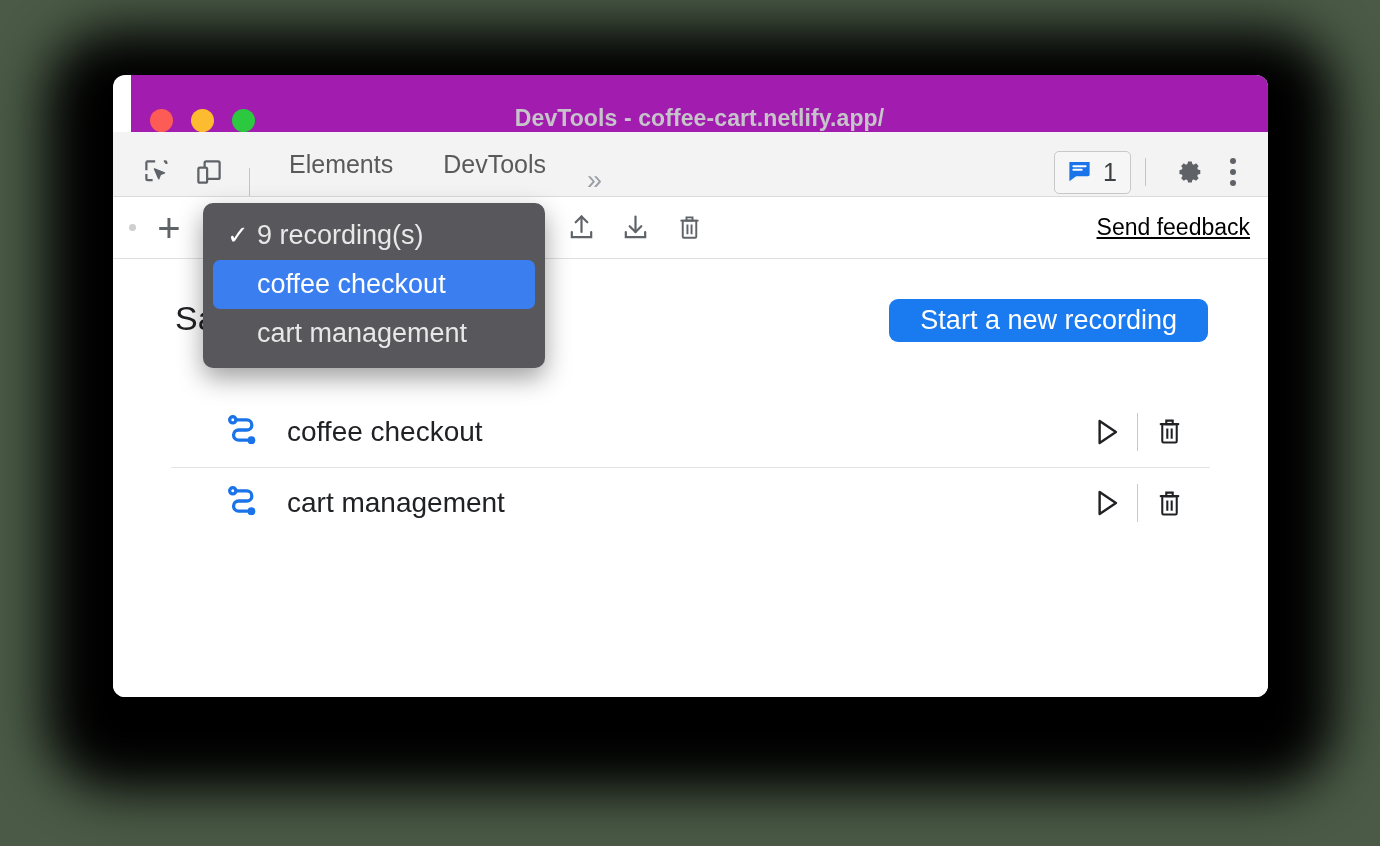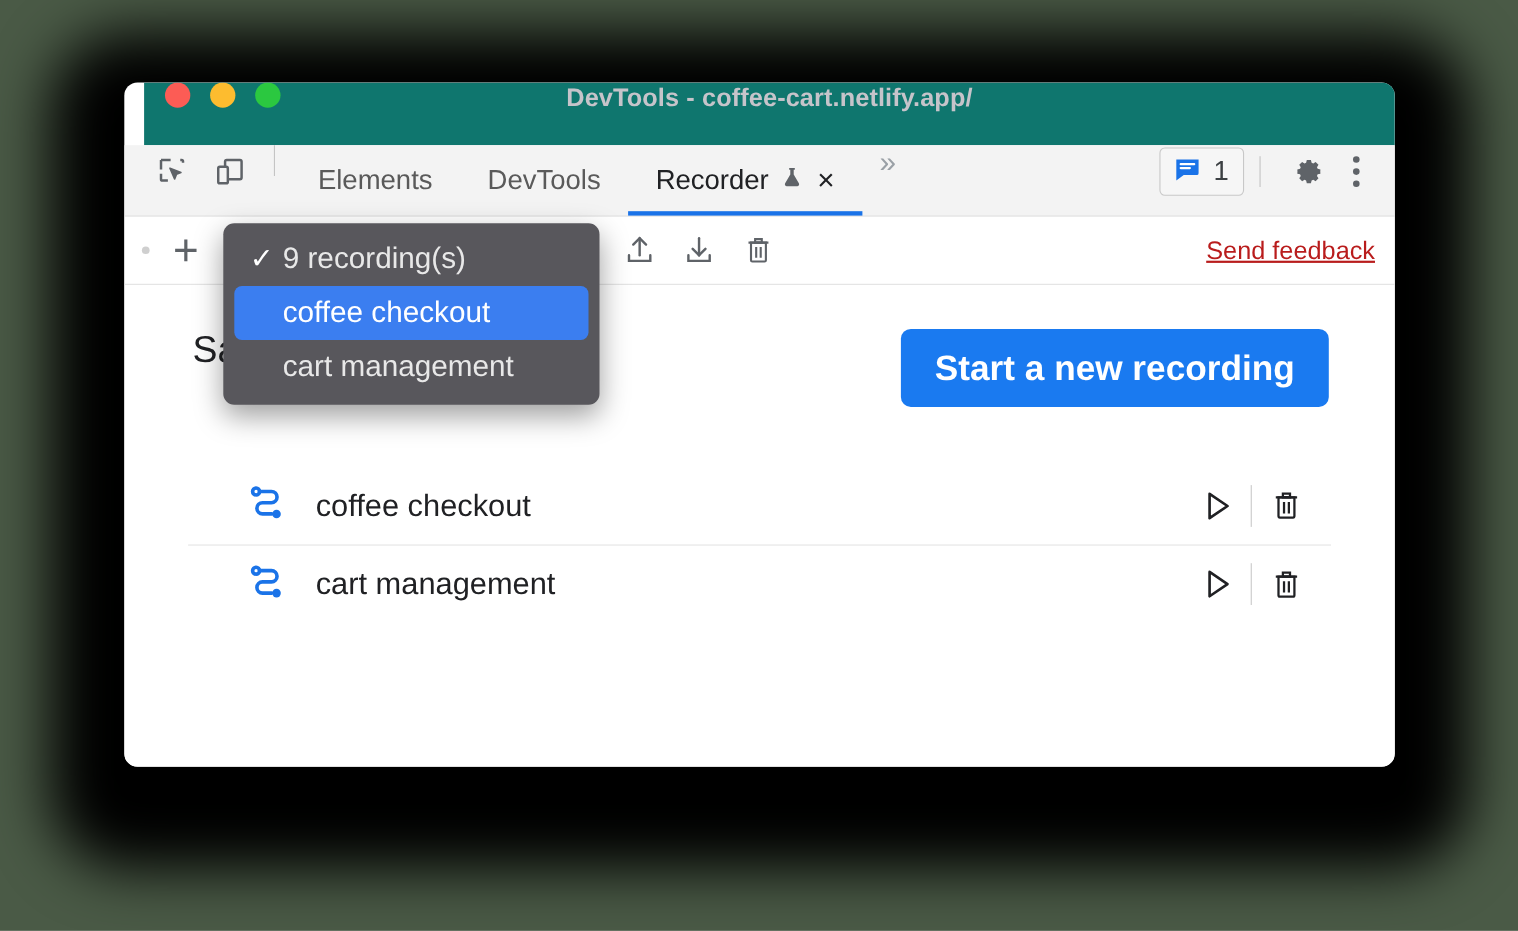--- a/index.html
+++ b/index.html
@@ -31,23 +31,23 @@
     width: 1155px; height: 622px;
     border-radius: 12px;
     background: #fff;
     overflow: hidden;
   }
 
   
   .titlebar {
     position: relative;
     height: 57px;
-    background: #0f766e;
+    background: #a21caf;
     display: flex;
-    align-items: flex-start;
+    align-items: flex-end;
     margin-left: 18px;
   }
   .lights { display: flex; gap: 18px; margin-left: 19px; }
   .light { width: 23px; height: 23px; border-radius: 50%; }
   .light.red    { background: #fc5c55; }
   .light.yellow { background: #fdbc2f; }
   .light.green  { background: #2bc840; }
   .title-text {
     position: absolute;
     left: 0; right: 0;
@@ -57,21 +57,21 @@
     font-weight: bold;
     letter-spacing: 0.1px;
   }
 
   
   .tabbar {
     position: relative;
     height: 65px;
     background: #f3f3f3;
     display: flex;
-    align-items: flex-start;
+    align-items: flex-end;
     border-bottom: 1px solid #dadada;
   }
   .tb-icon {
     width: 52px; height: 48px;
     display: flex; align-items: center; justify-content: center;
     color: #5f6368;
   }
   .tb-icon:first-child { margin-left: 18px; }
   .vsep {
     width: 1px; height: 28px;
@@ -151,21 +151,21 @@
   }
   .rec-sel {
     display: flex; align-items: center;
     height: 46px;
     min-width: 300px;
   }
   .send-feedback {
     margin-left: auto;
     margin-right: 18px;
     font-size: 23px;
-    color: #b91c1c;
+    color: #000000;
     text-decoration: underline;
   }
 
   
   .panel {
     position: relative;
     height: calc(622px - 57px - 65px - 62px);
     background: #fff;
     padding: 0 58px;
   }
@@ -176,25 +176,25 @@
   }
   .saved-title {
     font-size: 34px;
     color: #202124;
     font-weight: normal;
     padding-left: 4px;
   }
   .start-btn {
     background: #1a7af0;
     color: #fff;
-    font-size: 32px;
-    font-weight: bold;
+    font-size: 27px;
+    font-weight: normal;
     border: none;
     border-radius: 9px;
-    padding: 17px 31px;
+    padding: 6px 31px;
     cursor: pointer;
     font-family: "Liberation Sans", sans-serif;
     margin-right: 2px;
   }
 
   .rec-list { margin-top: 54px; }
   .rec-row {
     display: flex; align-items: center;
     height: 71px;
     padding: 0 10px 0 54px;
@@ -281,29 +281,20 @@
       <div class="vsep"></div>
 
       <div class="tab">
         <span>Elements</span>
       </div>
 
       <div class="tab">
         <span>DevTools</span>
       </div>
 
-      <div class="tab active">
-        <span>Recorder</span>
-        <span>
-          <svg width="22" height="24" viewBox="0 0 24 24" fill="#5f6368">
-            <path d="M9.2 3h5.6v1.8h-1.1v4.6l5.1 8.7a2 2 0 0 1-1.7 3H6.9a2 2 0 0 1-1.7-3l5.1-8.7V4.8H9.2z"></path>
-          </svg>
-        </span>
-        <span class="x">×</span>
-      </div>
 
       <div class="chev-more">»</div>
 
       <div class="tabbar-right">
         <div class="issues-box">
           <span>
             <svg width="27" height="27" viewBox="0 0 24 24">
               <path d="M3 4.5h18v11a1.5 1.5 0 0 1-1.5 1.5H9l-6 4.5z" fill="#1a73e8"></path>
               <path d="M6.5 8.2h11M6.5 11.4h7.5" stroke="#fff" stroke-width="1.7" stroke-linecap="round"></path>
             </svg>

